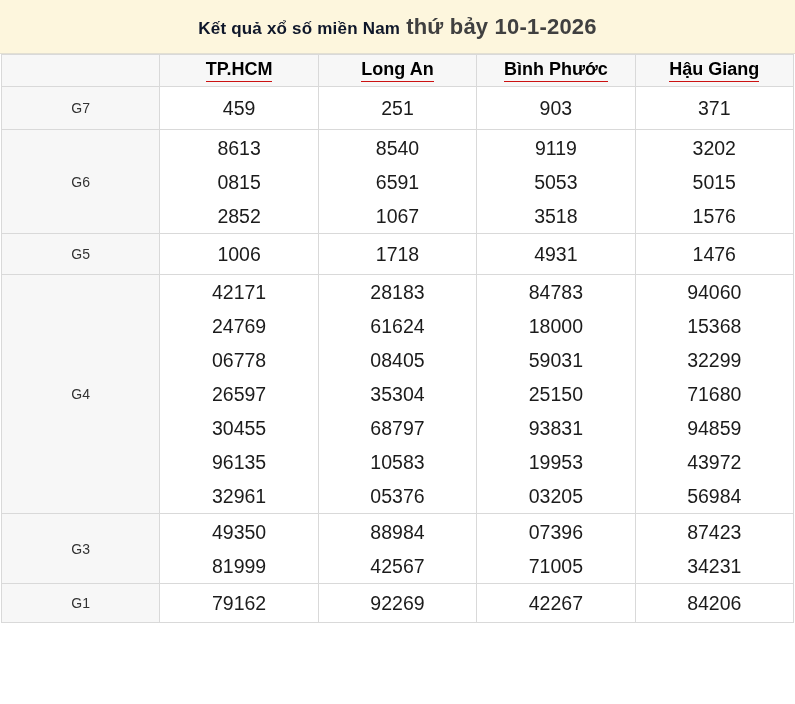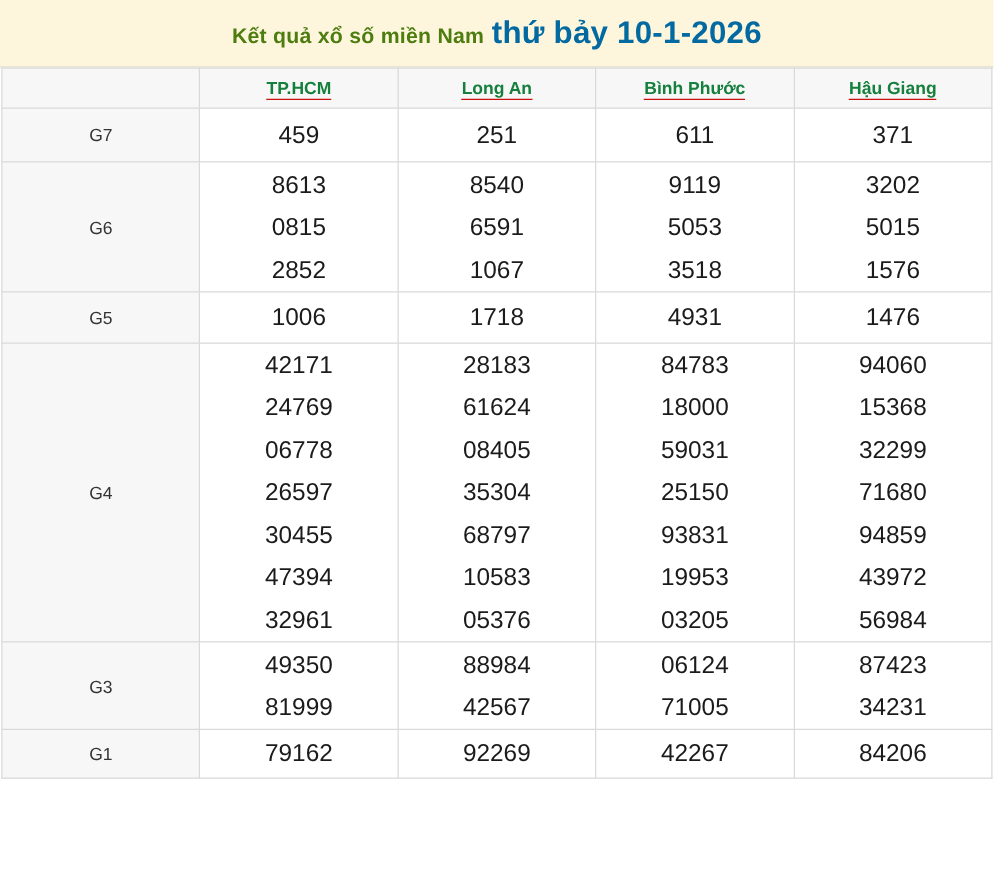--- a/index.html
+++ b/index.html
@@ -24,47 +24,47 @@
     align-items: center;
     justify-content: center;
     border-bottom: 1px solid #e2dfd2;
   }
   .title-text {
     font-size: 21px;
     color: #1a1a1a;
     letter-spacing: 0.2px;
   }
   .title-text .red {
-    color: #4d7c0f;
+    color: #0f172a;
     font-weight: bold;
     font-size: 17px;
   }
   .title-text .day {
     font-weight: bold;
-    font-size: 25px;
-    color: #0369a1;
+    font-size: 22px;
+    color: #404040;
   }
   table.lottery {
     border-collapse: collapse;
     width: 793px;
     margin-left: 1px;
     table-layout: fixed;
   }
   table.lottery td, table.lottery th {
     border: 1px solid #d9d9d9;
     text-align: center;
     vertical-align: middle;
     padding: 0;
   }
   thead th {
     height: 32px;
     background: #f7f7f7;
-    font-size: 14px;
-    font-weight: bold;
-    color: #15803d;
+    font-size: 18px;
+    font-weight: bold;
+    color: #000000;
   }
   thead th span.hdr {
     border-bottom: 1px solid #cc1111;
     padding-bottom: 1px;
     display: inline-block;
   }
   thead th.corner {
     background: #f7f7f7;
   }
   td.label {
@@ -123,21 +123,21 @@
 
       <tr class="g7">
         <td class="label">G7</td>
         <td class="nums">
             <span class="line">459</span>
           </td>
         <td class="nums">
             <span class="line">251</span>
           </td>
         <td class="nums">
-            <span class="line">611</span>
+            <span class="line">903</span>
           </td>
         <td class="nums">
             <span class="line">371</span>
           </td>
       </tr>
 
       <tr class="g6">
         <td class="label">G6</td>
         <td class="nums">
           <span class="line">8613</span>
@@ -178,21 +178,21 @@
       </tr>
 
       <tr class="g4">
         <td class="label">G4</td>
         <td class="nums">
           <span class="line">42171</span>
           <span class="line">24769</span>
           <span class="line">06778</span>
           <span class="line">26597</span>
           <span class="line">30455</span>
-          <span class="line">47394</span>
+          <span class="line">96135</span>
           <span class="line">32961</span>
         </td>
         <td class="nums">
           <span class="line">28183</span>
           <span class="line">61624</span>
           <span class="line">08405</span>
           <span class="line">35304</span>
           <span class="line">68797</span>
           <span class="line">10583</span>
           <span class="line">05376</span>
@@ -221,21 +221,21 @@
         <td class="label">G3</td>
         <td class="nums">
           <span class="line">49350</span>
           <span class="line">81999</span>
         </td>
         <td class="nums">
           <span class="line">88984</span>
           <span class="line">42567</span>
         </td>
         <td class="nums">
-          <span class="line">06124</span>
+          <span class="line">07396</span>
           <span class="line">71005</span>
         </td>
         <td class="nums">
           <span class="line">87423</span>
           <span class="line">34231</span>
         </td>
       </tr>
 
 
       <tr class="g1">

